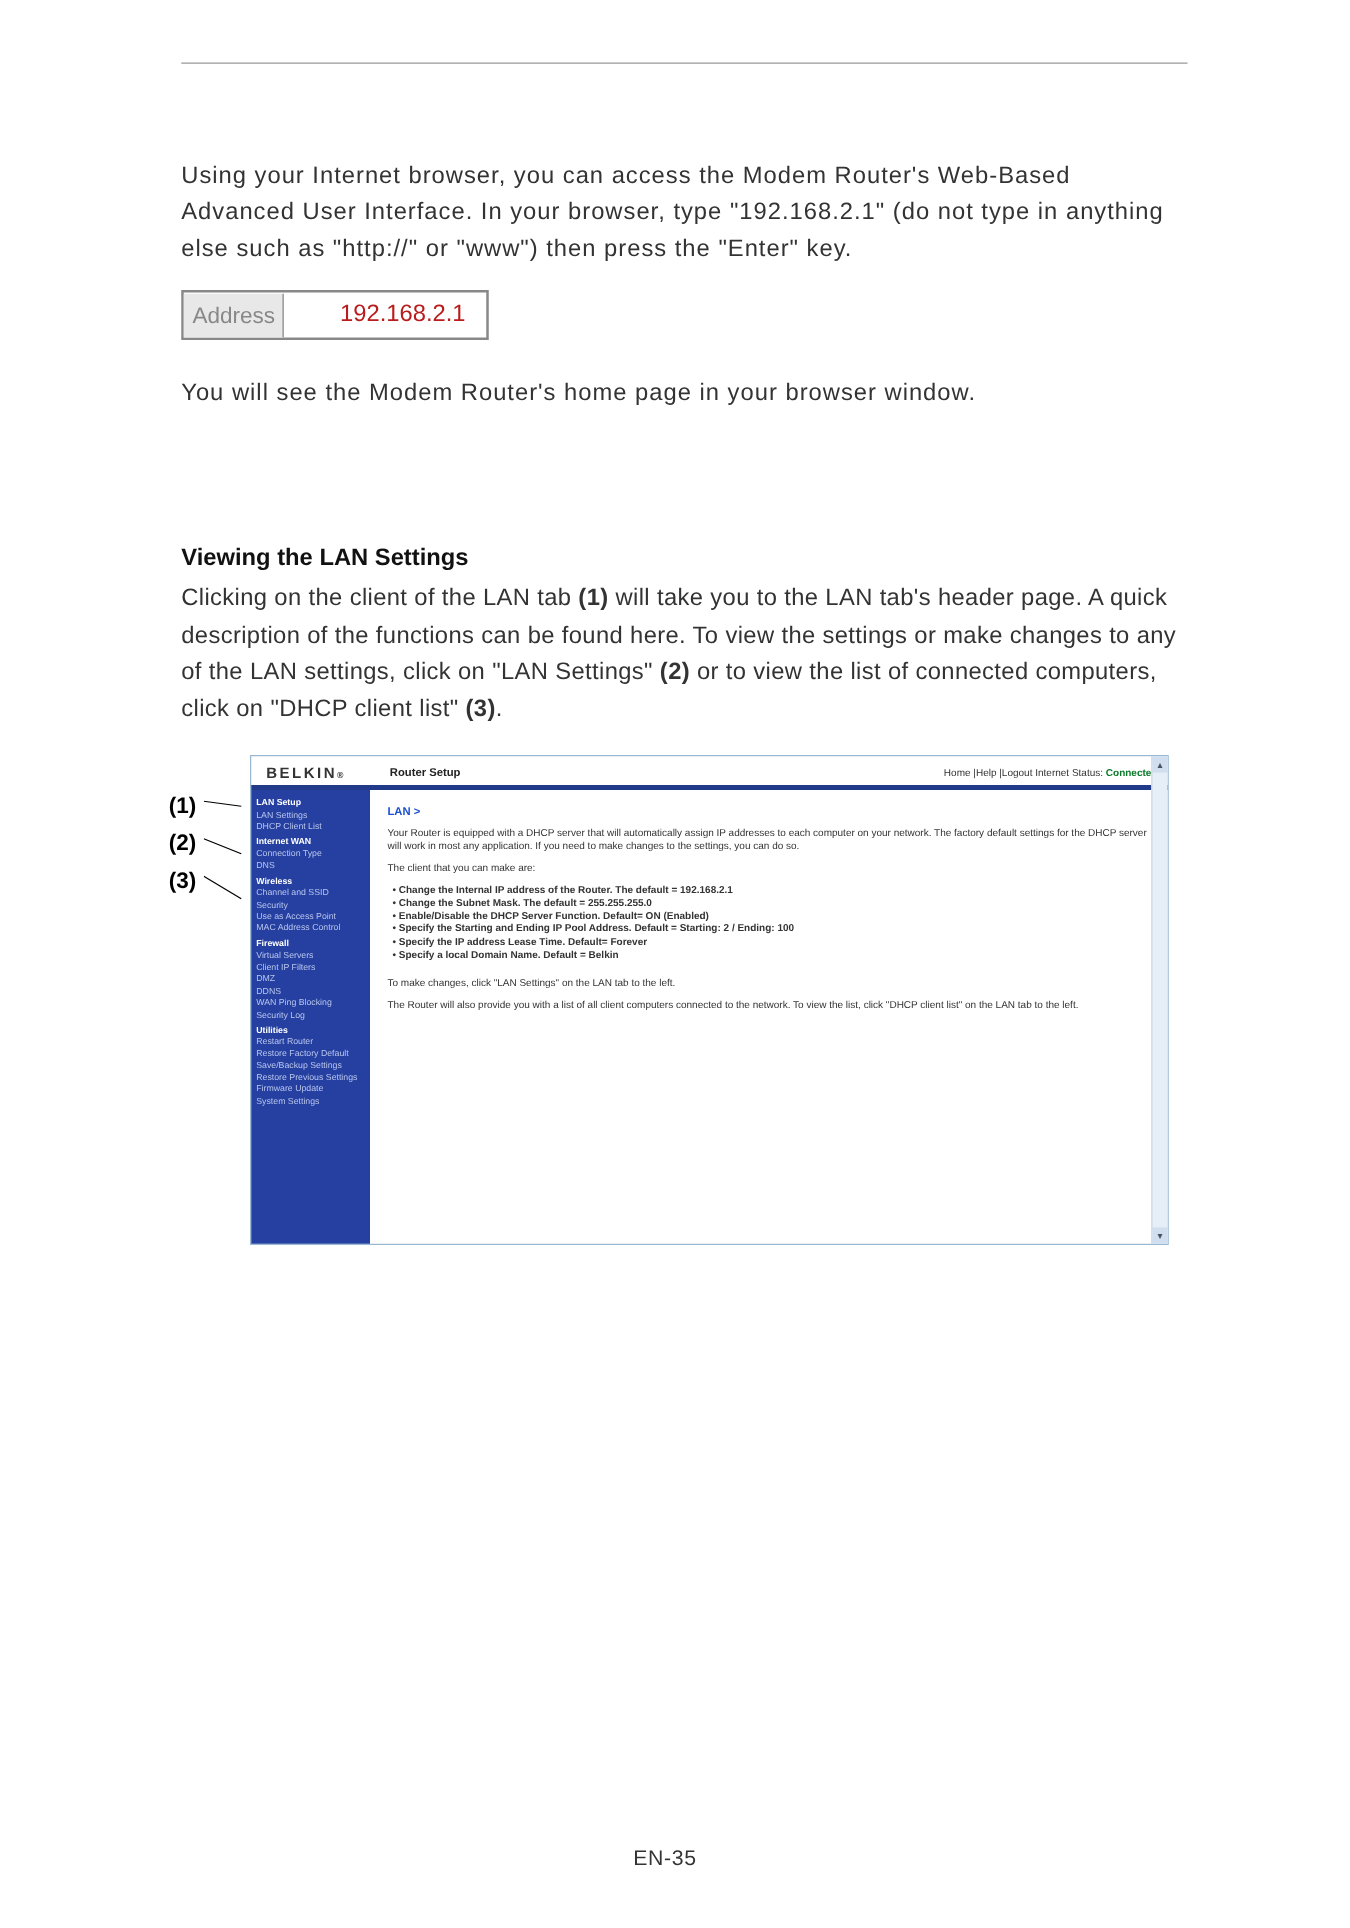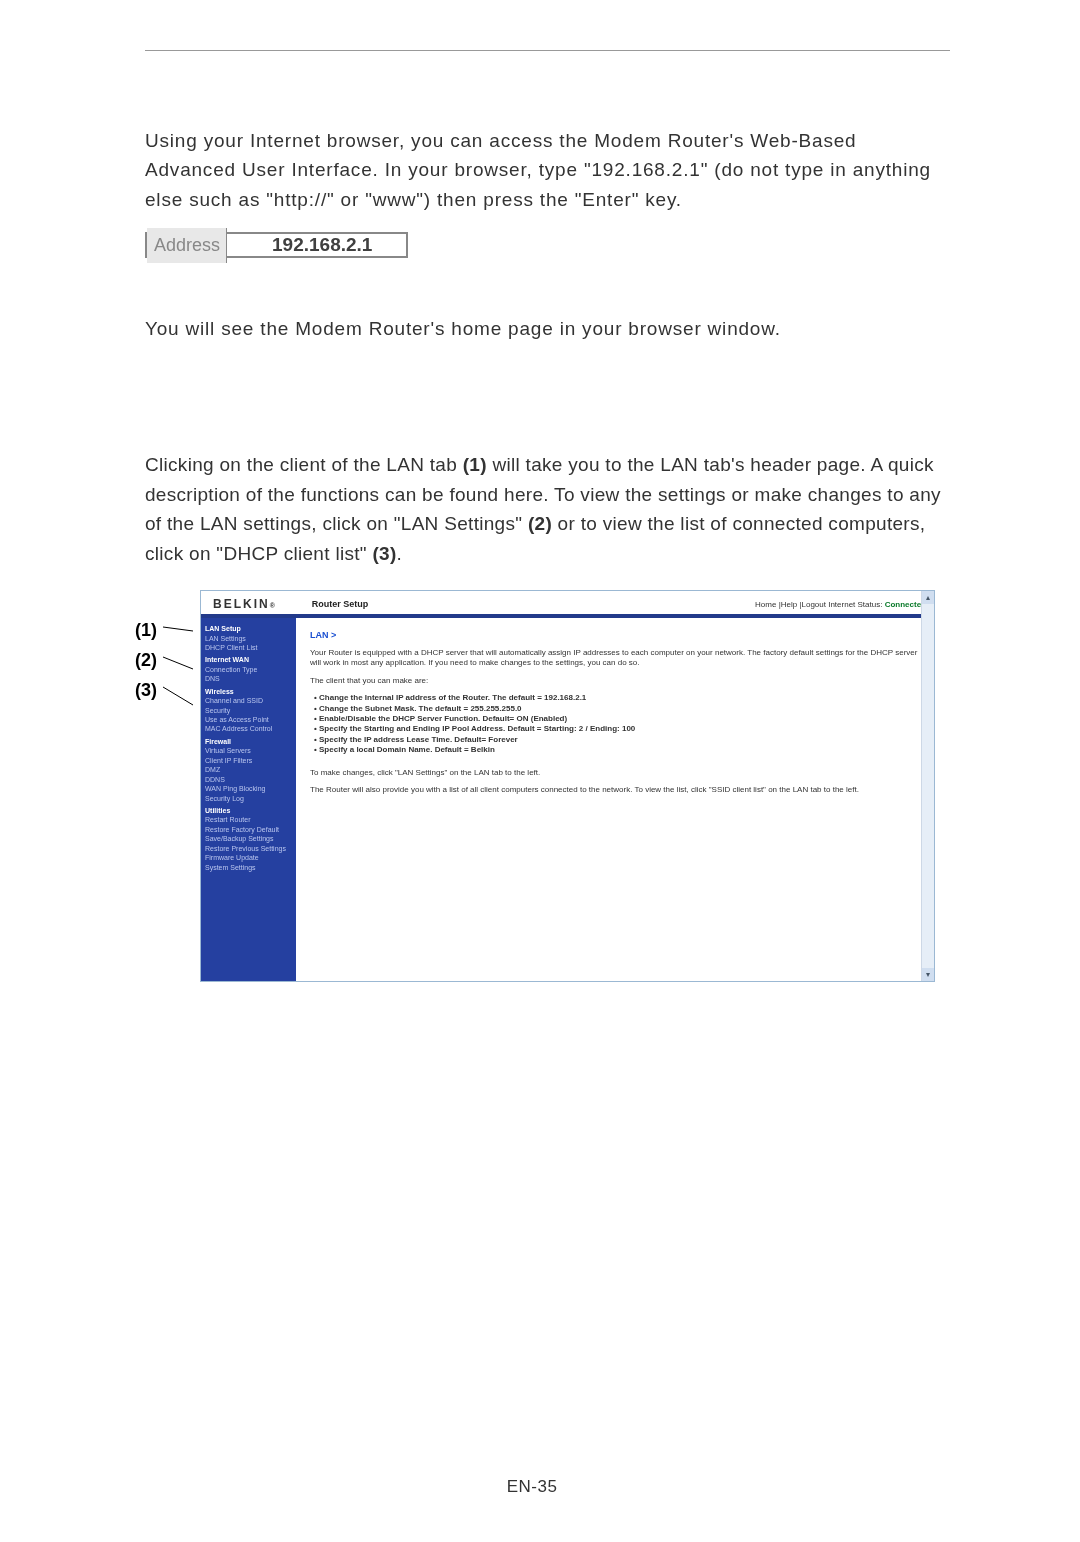--- a/index.html
+++ b/index.html
@@ -28,35 +28,33 @@
       font-size: 19px;
       color: #333;
       line-height: 1.55;
       letter-spacing: 0.8px;
       margin-bottom: 18px;
     }
     .address-bar {
       display: inline-flex;
       align-items: center;
       border: 2px solid #888;
-      height: 26px;
-      margin-bottom: 28px;
+      height: 40px;
     }
     .address-label {
       background: #e8e8e8;
       color: #888;
       font-size: 18px;
       padding: 7px 6px 7px 7px;
       border-right: 1px solid #888;
     }
     .address-value {
-      padding: 7px 34px 7px 45px;
-      font-size: 19px;
-      color: #404040;
-      font-weight: bold;
+      padding: 7px 17px 7px 45px;
+      font-size: 19px;
+      color: #b91c1c;
     }
     .followup-text {
       font-size: 19px;
       color: #333;
       letter-spacing: 0.8px;
       margin-bottom: 110px;
       margin-top: 32px;
     }
     .section-heading {
       font-size: 19px;
@@ -169,20 +167,21 @@
 
   <p class="intro-text">Using your Internet browser, you can access the Modem Router's Web-Based Advanced User Interface. In your browser, type "192.168.2.1" (do not type in anything else such as "http://" or "www") then press the "Enter" key.</p>
 
   <div class="address-bar">
     <span class="address-label">Address</span>
     <span class="address-value">192.168.2.1</span>
   </div>
 
   <p class="followup-text">You will see the Modem Router's home page in your browser window.</p>
 
+  <h2 class="section-heading">Viewing the LAN Settings</h2>
   <p class="section-body">
     <span>Clicking on the client of the LAN tab </span><b>(1)</b><span> will take you to the LAN tab's header page. A quick description of the functions can be found here. To view the settings or make changes to any of the LAN settings, click on "LAN Settings" </span><b>(2)</b><span> or to view the list of connected computers, click on "DHCP client list" </span><b>(3)</b><span>.</span>
   </p>
 
   <div class="router-screenshot">
     <div class="callout-labels">
       <div class="callout-line"><span>(1)</span>
         <svg class="callout-svg" width="35" height="10">
             <line x1="0" y1="2" x2="30" y2="6" stroke="#000" stroke-width="1"></line>
           </svg>
@@ -239,21 +238,21 @@
           <p>The client that you can make are:</p>
           <ul id="panel-bullets">
               <li>Change the Internal IP address of the Router. The default = 192.168.2.1</li>
               <li>Change the Subnet Mask. The default = 255.255.255.0</li>
               <li>Enable/Disable the DHCP Server Function. Default= ON (Enabled)</li>
               <li>Specify the Starting and Ending IP Pool Address. Default = Starting: 2 / Ending: 100</li>
               <li>Specify the IP address Lease Time. Default= Forever</li>
               <li>Specify a local Domain Name. Default = Belkin</li>
             </ul>
           <p>To make changes, click "LAN Settings" on the LAN tab to the left.</p>
-          <p>The Router will also provide you with a list of all client computers connected to the network. To view the list, click "SSID client list" on the LAN tab to the left.</p>
+          <p>The Router will also provide you with a list of all client computers connected to the network. To view the list, click "DHCP client list" on the LAN tab to the left.</p>
         </div>
       </div>
       <div class="scrollbar-stub">
         <div class="arrow">▴</div>
         <div class="arrow" style="position:absolute;bottom:0;left:0;right:0">▾</div>
       </div>
     </div>
   </div>
 </div>
 

